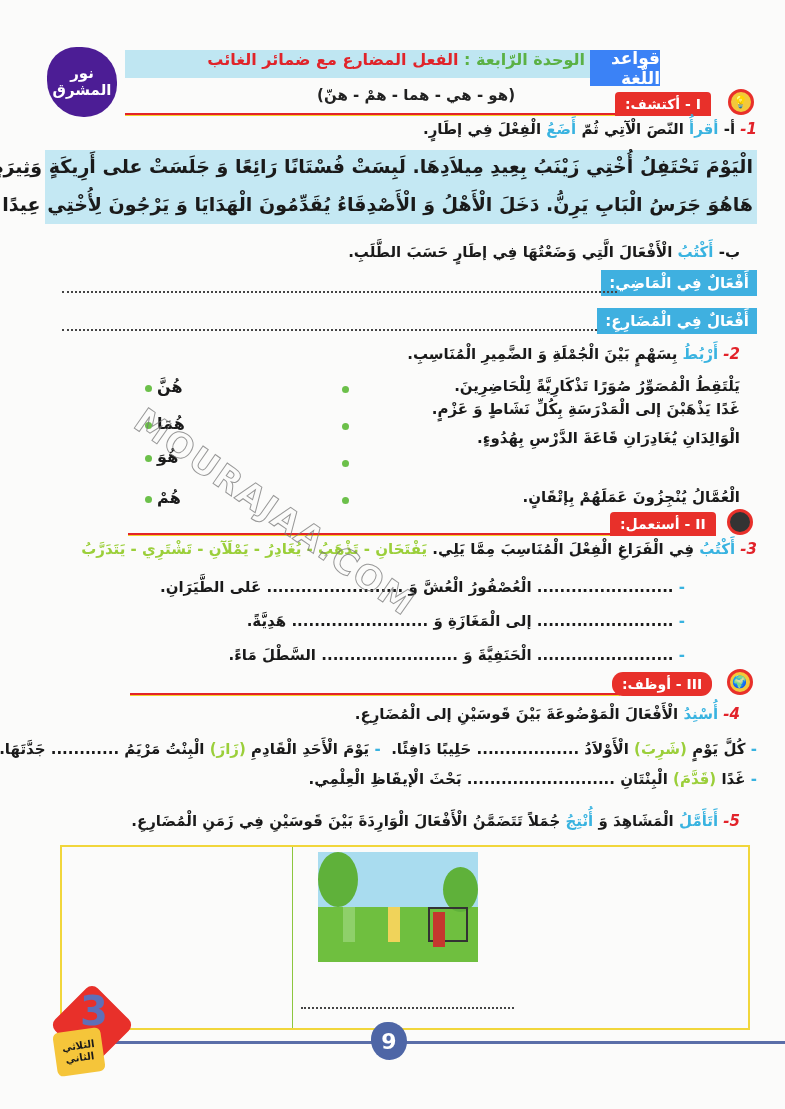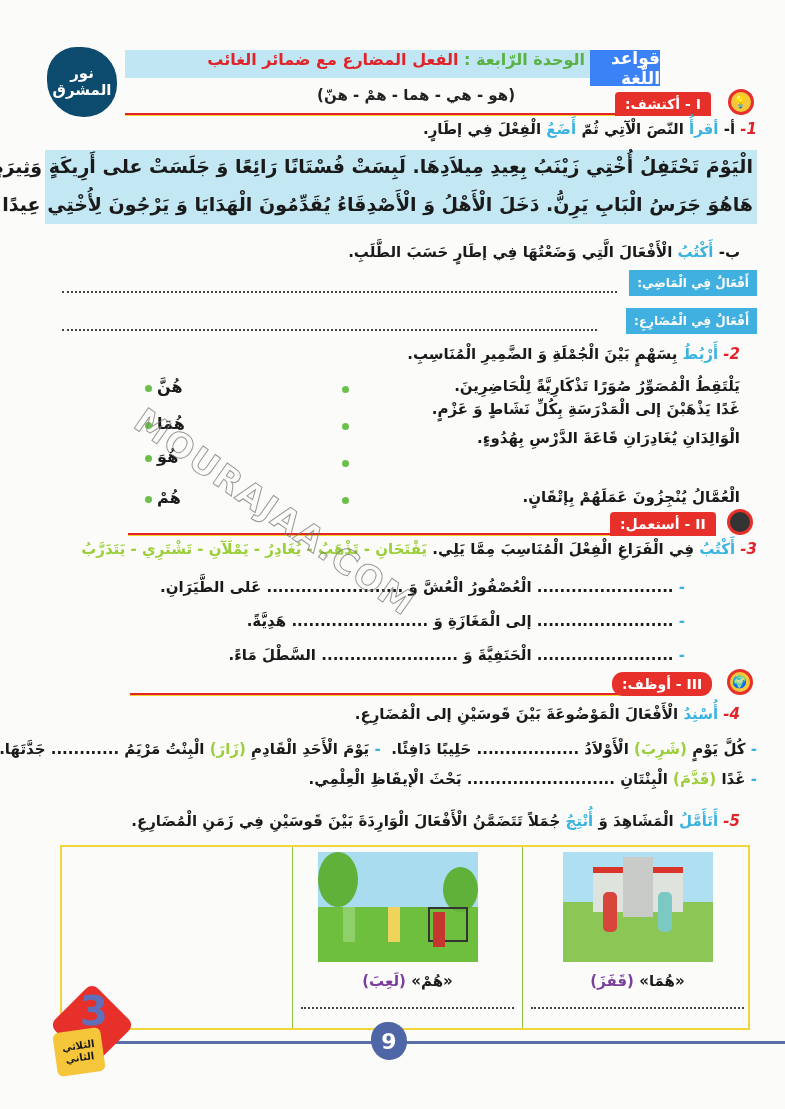--- a/index.html
+++ b/index.html
@@ -9,39 +9,39 @@
 
   
   .hdr-band { left: 125px; top: 50px; width: 535px; height: 28px; background: #bfe6f2; }
   .hdr-label { left: 590px; top: 50px; width: 70px; height: 36px; background: #3b82f6; color: #fff;
     font-weight: bold; font-size: 17px; display: flex; align-items: center; justify-content: center; }
   .hdr-title { right: 200px; top: 50px; font-size: 16px; font-weight: bold; white-space: nowrap; }
   .hdr-title .green { color: #5bb145; }
   .hdr-title .red { color: #e0242a; }
   .hdr-sub { right: 270px; top: 86px; font-size: 15px; font-weight: bold; color: #222; }
   .badge-circle { left: 47px; top: 47px; width: 70px; height: 70px; border-radius: 42% 50% 46% 52%;
-    background: #0c4a6e; color: #fff; font-weight: bold; font-size: 15px; display: flex; flex-direction: column;
+    background: #4c1d95; color: #fff; font-weight: bold; font-size: 15px; display: flex; flex-direction: column;
     align-items: center; justify-content: center; line-height: 1.15; }
 
   
   .sec-line { height: 3px; background: linear-gradient(to bottom, #e2232a 0 2px, #f4d12b 2px 3px); }
   .sec-tag { height: 24px; padding: 0 10px; background: #e8302a; color: #fff; font-weight: bold; font-size: 14px;
     border-radius: 4px 4px 0 0; display: flex; align-items: center; white-space: nowrap; }
   .sec-icon { width: 26px; height: 26px; border-radius: 50%; border: 3px solid #e8302a; background: #f3c93b;
     display: flex; align-items: center; justify-content: center; font-size: 12px; }
 
   .q { font-size: 15px; font-weight: bold; white-space: nowrap; }
   .qnum { color: #e2232a; font-style: italic; font-weight: bold; }
   .blue { color: #39b3e0; }
   .green { color: #8dc63f; }
 
   .text-box { left: 45px; top: 150px; width: 712px; height: 74px; background: #c4e8f3; }
   .text-line { font-size: 19px; font-weight: bold; white-space: nowrap; }
 
-  .chip { height: 26px; padding: 0 8px; background: #3fb0e0; color: #fff; font-size: 12px; font-weight: bold;
+  .chip { height: 26px; padding: 0 8px; background: #3fb0e0; color: #fff; font-size: 15px; font-weight: bold;
     display: flex; align-items: center; white-space: nowrap; }
   .dots { border-bottom: 2px dotted #444; height: 2px; }
 
   .dot-g { width: 7px; height: 7px; border-radius: 50%; background: #6cc04a; display: inline-block; }
   .pron { font-size: 16px; font-weight: bold; }
 
   .dash-b { color: #39b3e0; font-weight: bold; }
   .verb-opt { color: #9bcf3a; }
 
   .grid { left: 60px; top: 845px; width: 690px; height: 185px; border: 2px solid #f1d63b; }
@@ -200,46 +200,29 @@
 
 <div class="abs q" style="right:45px; top:812px;">
   <span class="qnum">5-</span>
   <span class="blue">أَتَأَمَّلُ</span>
   <span>الْمَشَاهِدَ وَ</span>
   <span class="blue">أُنْتِجُ</span>
   <span>جُمَلاً تَتَضَمَّنُ الْأَفْعَالَ الْوَارِدَةَ بَيْنَ قَوسَيْنِ فِي زَمَنِ الْمُضَارِعِ.</span>
 </div>
 
 <div class="abs grid" style="direction:ltr;">
-  <div class="cell" style="left:460px; border-left:1px solid #8dc63f;">
-    <div class="pic" style="background:linear-gradient(#aee0f2 0 45%, #8cc755 45% 100%);">
-      <div style="position:absolute; left:30px; top:15px; width:90px; height:45px; background:#dfe3de; border-top:6px solid #d9352b;"></div>
-      <div style="position:absolute; left:60px; top:5px; width:30px; height:60px; background:#c9cbc8;"></div>
-      <div style="position:absolute; left:40px; top:40px; width:14px; height:40px; background:#d8453a; border-radius:5px;"></div>
-      <div style="position:absolute; left:95px; top:40px; width:14px; height:40px; background:#7cc9c4; border-radius:5px;"></div>
-    </div>
-    <div class="caption" style="direction:rtl;">
-      <span>«هُمَا»</span>
-      <span class="v">(قَفَزَ)</span>
-    </div>
-    <div class="cell-dots"></div>
-  </div>
   <div class="cell" style="left:230px; border-left:1px solid #8dc63f;">
     <div class="pic" style="left:25px; width:160px; background:linear-gradient(#a9dcef 0 50%, #6fbf3f 50% 100%);">
       <div style="position:absolute; left:0; top:0; width:40px; height:55px; background:#5fb13a; border-radius:50%;"></div>
       <div style="position:absolute; right:0; top:15px; width:35px; height:45px; background:#5fb13a; border-radius:50%;"></div>
       <div style="position:absolute; left:110px; top:55px; width:40px; height:35px; border:2px solid #333;"></div>
       <div style="position:absolute; left:25px; top:55px; width:12px; height:35px; background:#8fd06a;"></div>
       <div style="position:absolute; left:70px; top:55px; width:12px; height:35px; background:#f0d35a;"></div>
       <div style="position:absolute; left:115px; top:60px; width:12px; height:35px; background:#c5372e;"></div>
     </div>
-    <div class="caption" style="direction:rtl;">
-      <span>«هُمْ»</span>
-      <span class="v">(لَعِبَ)</span>
-    </div>
     <div class="cell-dots"></div>
   </div>
 </div>
 
 <div class="abs footer-line"></div>
 <div class="abs page-num">9</div>
 <div class="abs level-badge"></div>
 <div class="abs level-num">3</div>
 <div class="abs level-tag">
   <span>الثلاثي</span>

